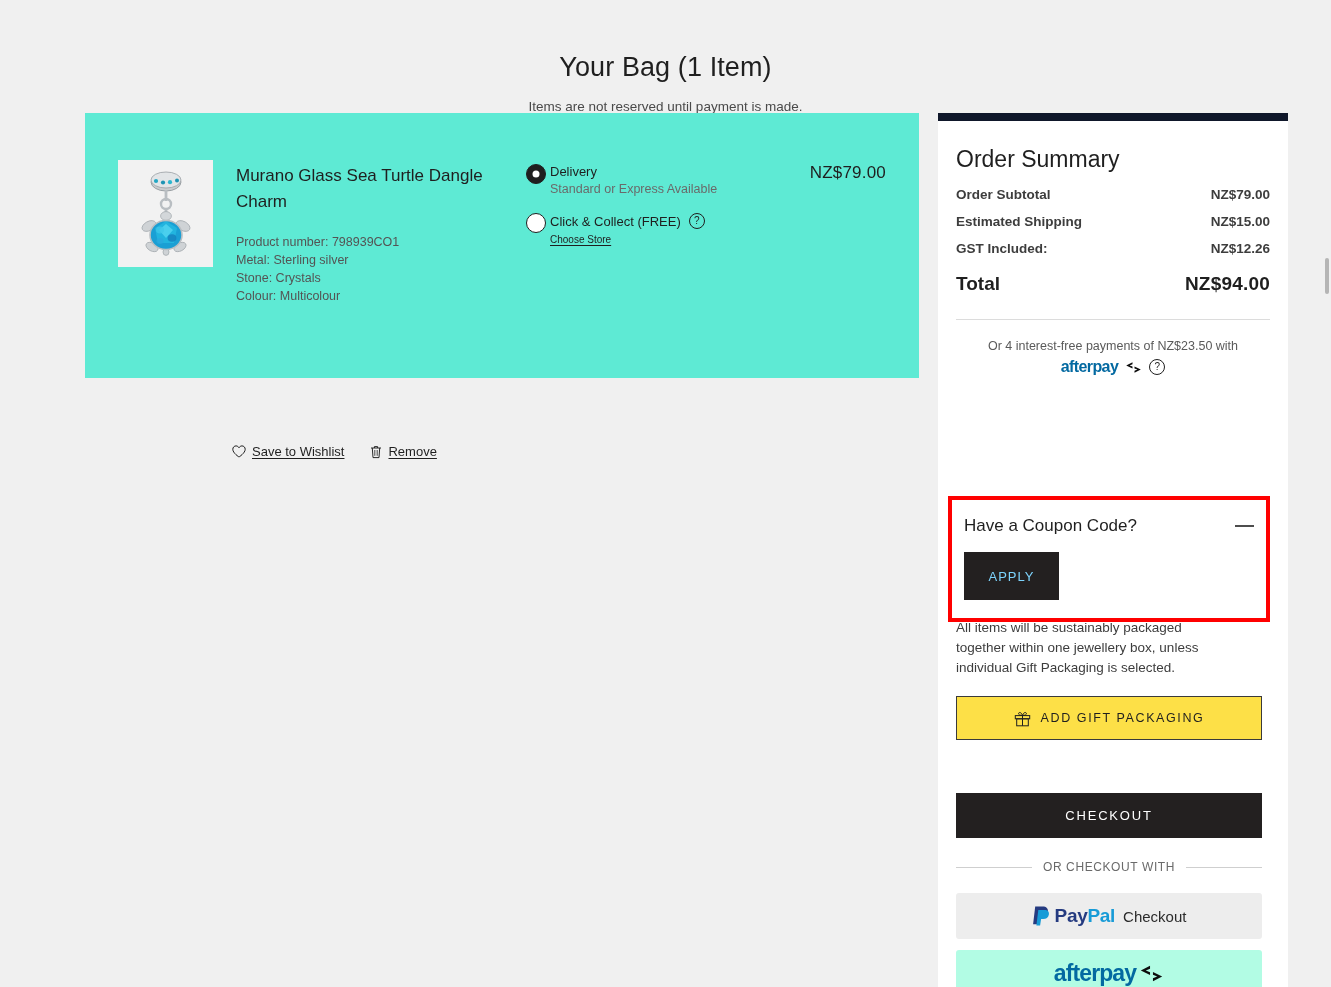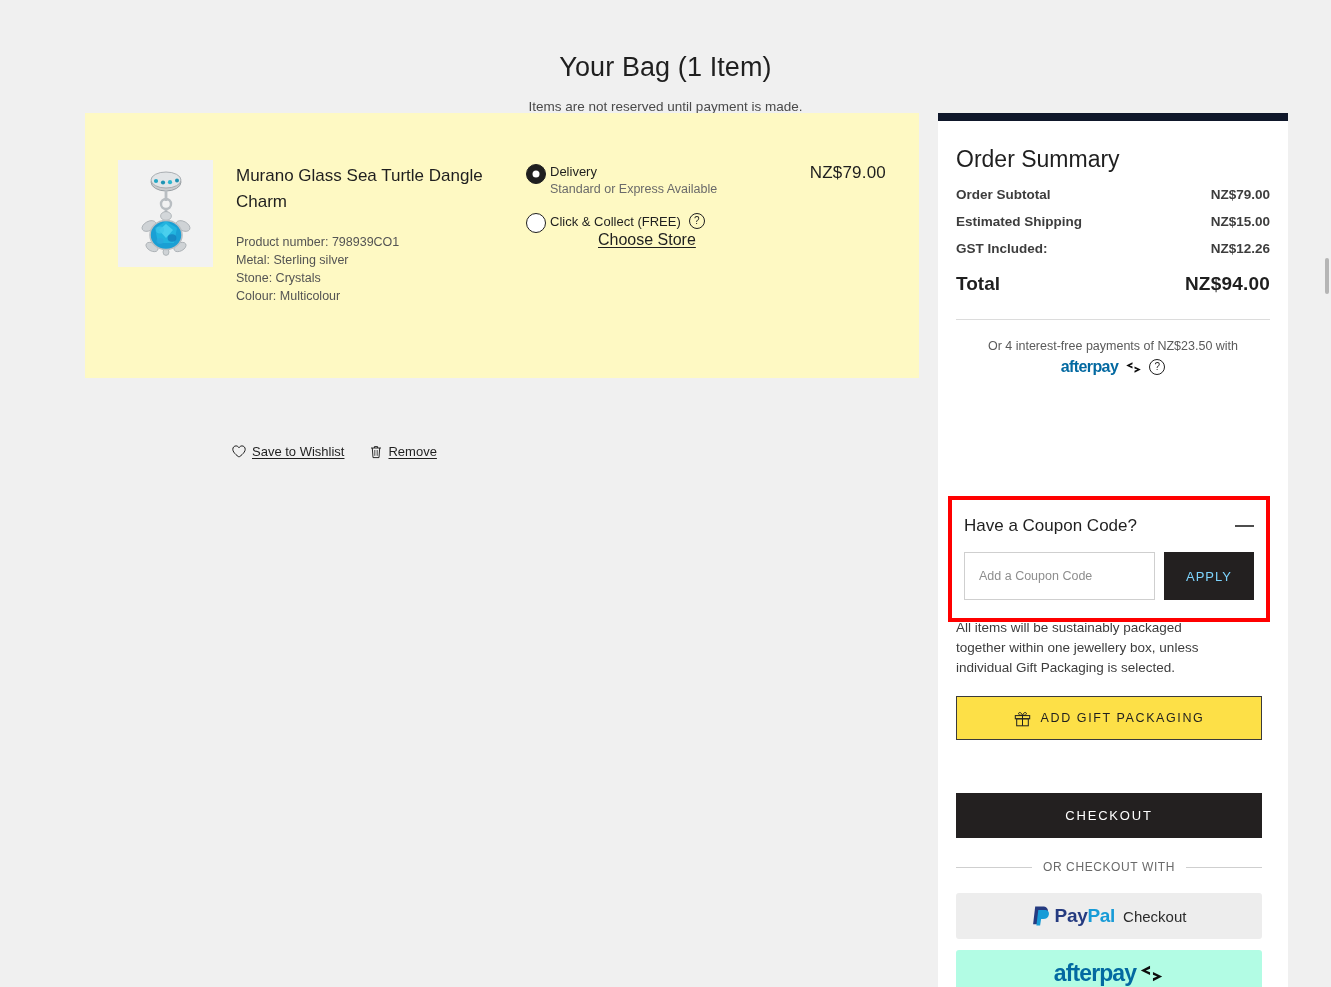--- a/index.html
+++ b/index.html
@@ -46,21 +46,21 @@
     height: 874px;
   }
 
   
   .bag-card {
     position: absolute;
     left: 85px;
     top: 0;
     width: 834px;
     height: 265px;
-    background: #fef9c3;
+    background: #5eead4;
   }
 
   .item-row {
     position: relative;
     height: 100%;
   }
 
   .thumb {
     position: absolute;
     left: 33px;
@@ -153,28 +153,27 @@
     display: flex;
     align-items: center;
     gap: 8px;
   }
   .opt-sub {
     font-size: 12.5px;
     color: #6a6a6a;
     margin-top: 3px;
   }
   .opt-link {
-    font-size: 16px;
+    font-size: 10px;
     color: #1f1f1f;
     text-decoration: underline;
     text-underline-offset: 2px;
     margin-top: 2px;
     display: inline-block;
     cursor: pointer;
-    margin-left: 48px;
   }
 
   .help-circle {
     flex: none;
     width: 16px; height: 16px;
     border-radius: 50%;
     border: 1.2px solid #1f1f1f;
     font-size: 10px;
     line-height: 14px;
     text-align: center;
@@ -626,21 +625,20 @@
     </div>
   </div>
 
   <div class="coupon-wrap">
     <div class="coupon-inner">
       <div class="sec-head">
         <h3>Have a Coupon Code?</h3>
         <span class="minus-icon"></span>
       </div>
       <div class="coupon-row">
-        <input class="coupon-input" type="text" placeholder="Add a Coupon Code" style="">
         <button class="apply-btn">APPLY</button>
       </div>
     </div>
   </div>
 
 </div>
 
 <div class="scrollbar-thumb"></div>
 
 </body></html>

